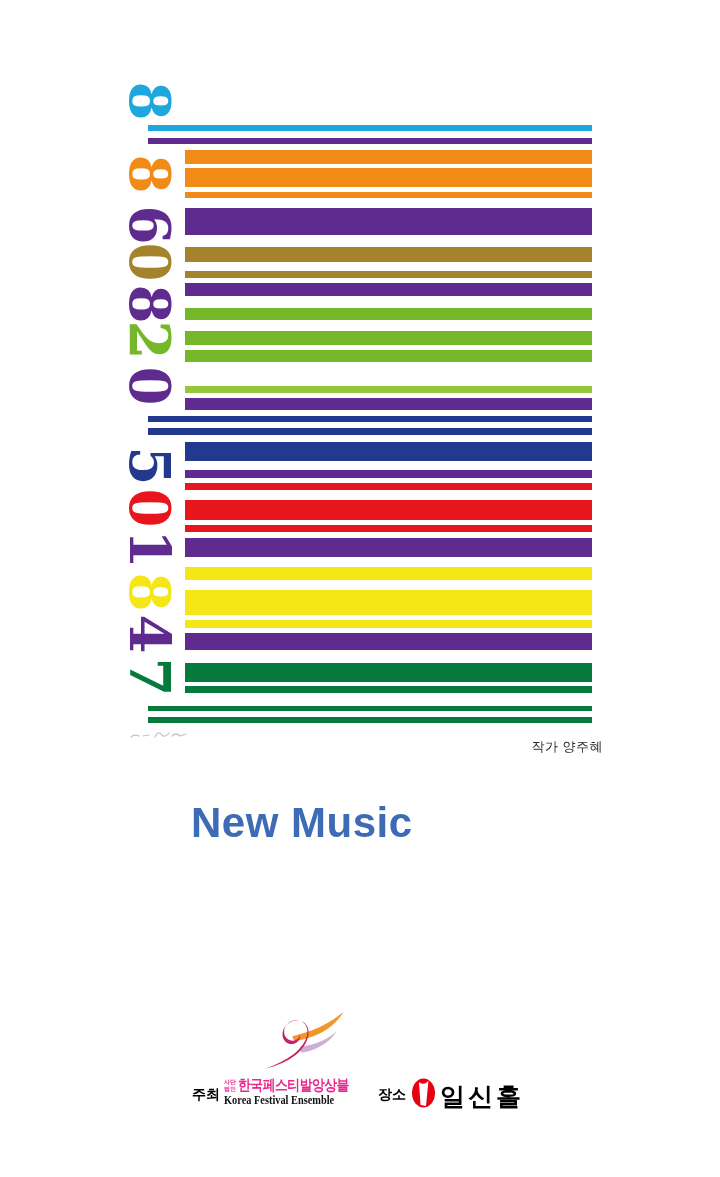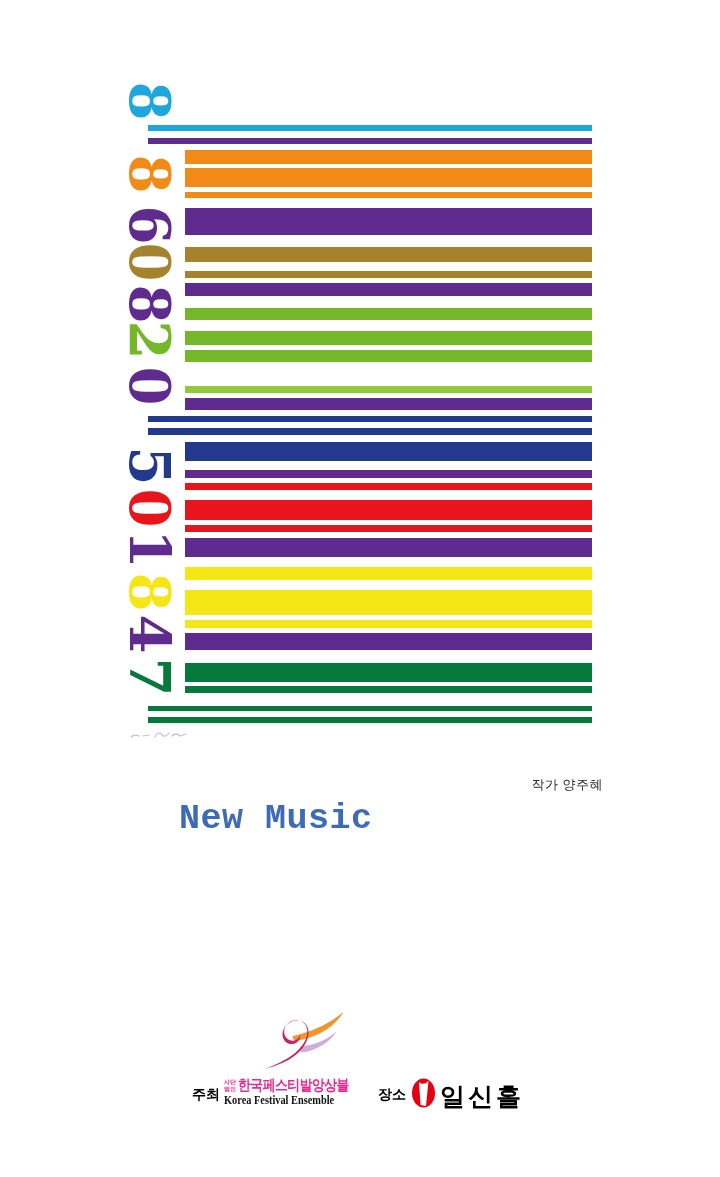--- a/index.html
+++ b/index.html
@@ -9,26 +9,26 @@
   }
   .poster{position:absolute;inset:0;}
   .stripe{position:absolute;}
   .digit{
     position:absolute;left:150px;
     font-family:"DejaVu Serif",serif;font-weight:700;font-size:56px;line-height:1;
     transform:translate(-50%,-50%) rotate(90deg);
     white-space:nowrap;
   }
   .artist-credit{
-    position:absolute;top:776px;right:117px;
+    position:absolute;top:738px;right:117px;
     font-size:13px;color:#2b2b2b;letter-spacing:.5px;
   }
   .title{
-    position:absolute;left:179px;top:799px;
-    font-family:Liberation Mono, monospace;font-weight:700;font-size:35px;
+    position:absolute;left:191px;top:799px;
+    font-family:Liberation Sans, sans-serif;font-weight:700;font-size:42px;
     letter-spacing:.5px;
   }
   .subtitle{
     position:absolute;left:192px;top:845px;
     font-size:21px;font-weight:500;color:#121212;letter-spacing:1px;
   }
   .footer-label{
     position:absolute;font-size:14px;font-weight:600;color:#000;top:1086px;
   }
   .org-label{left:192px;}

